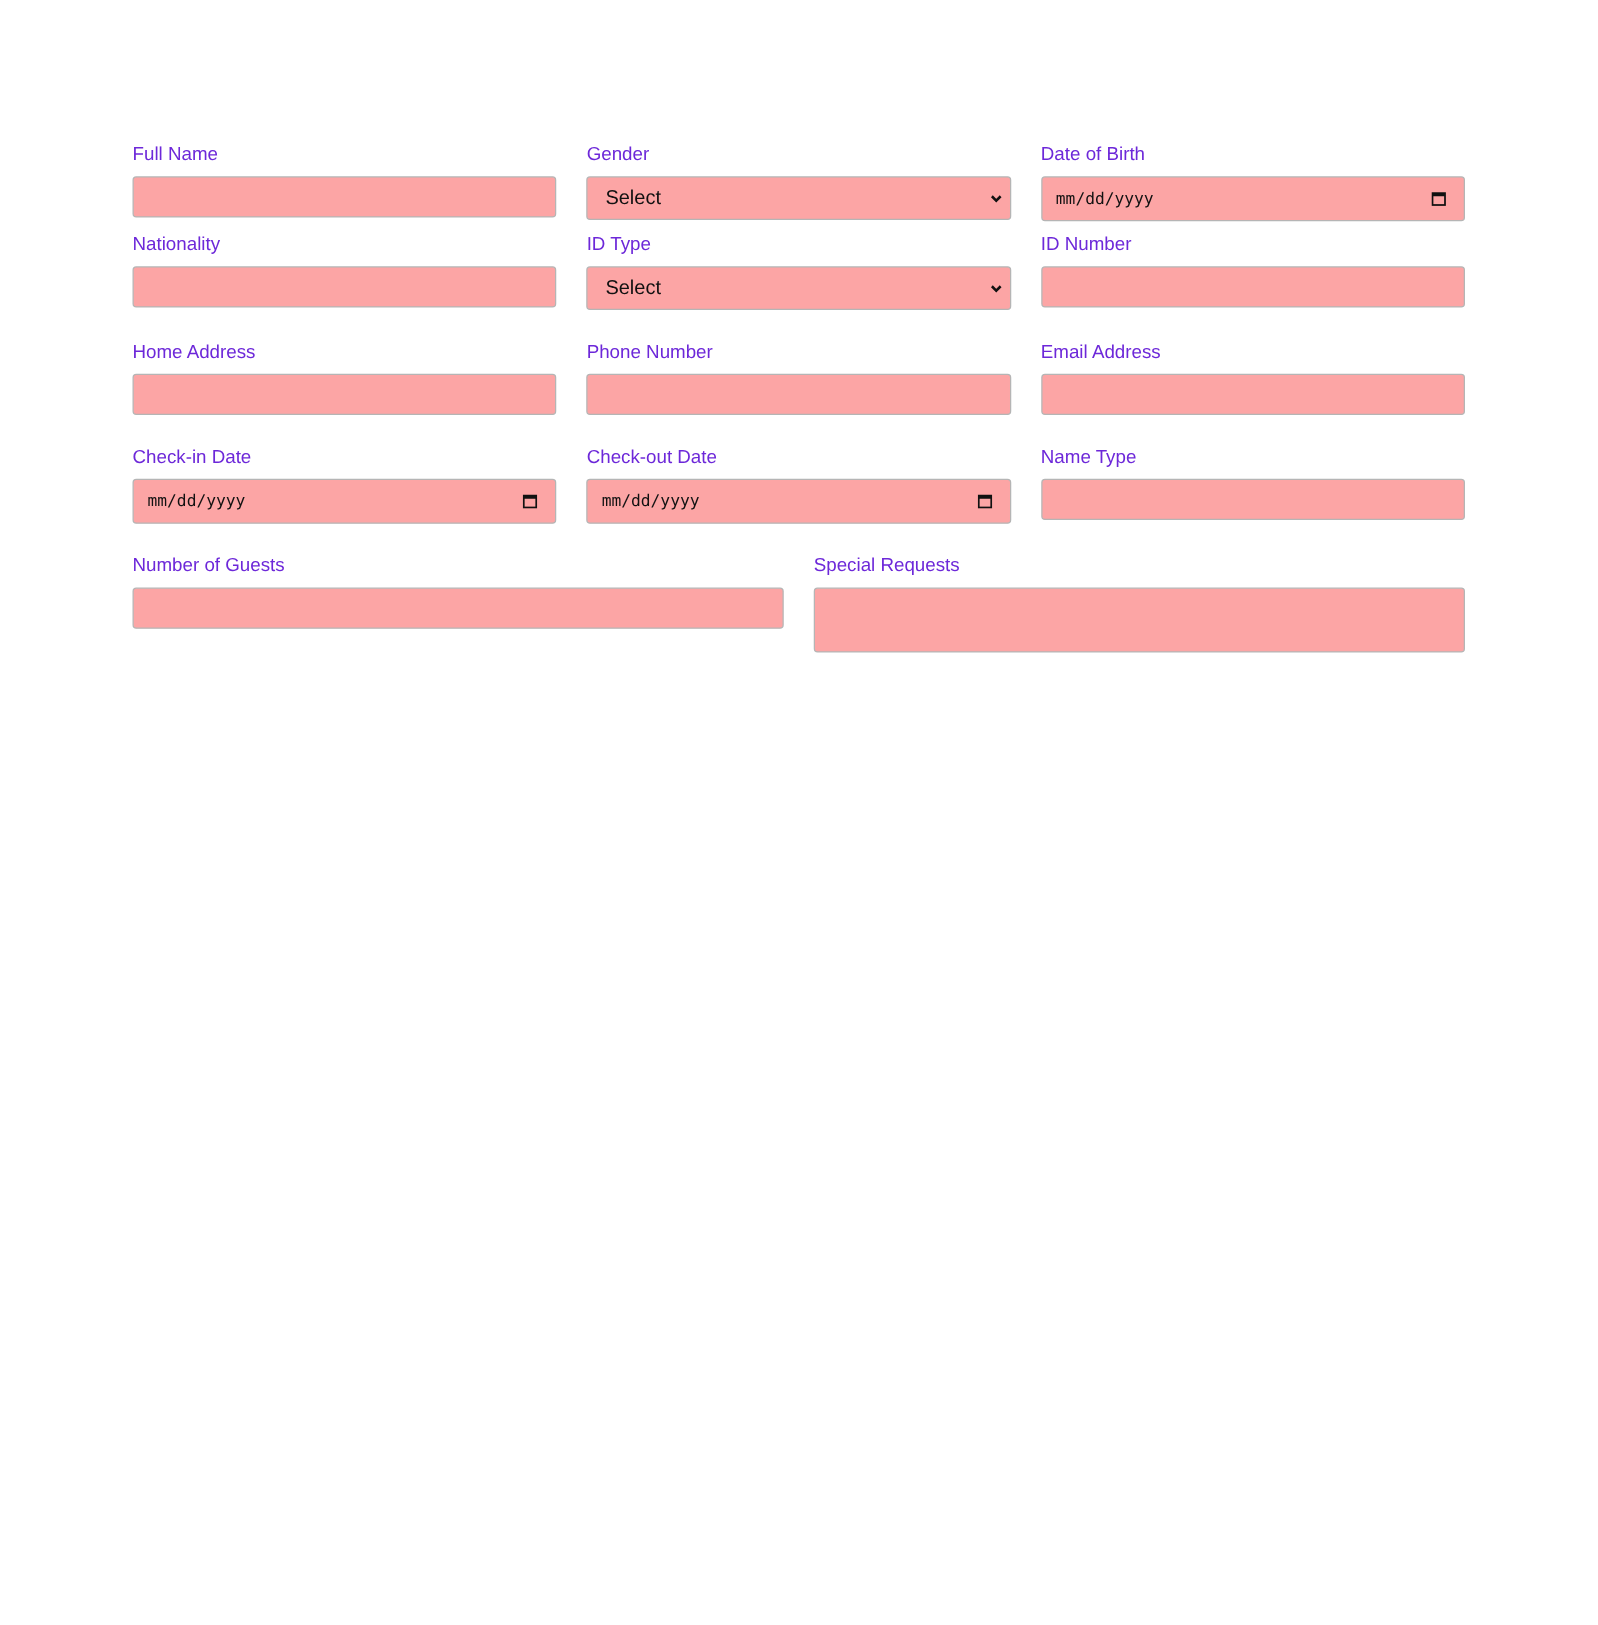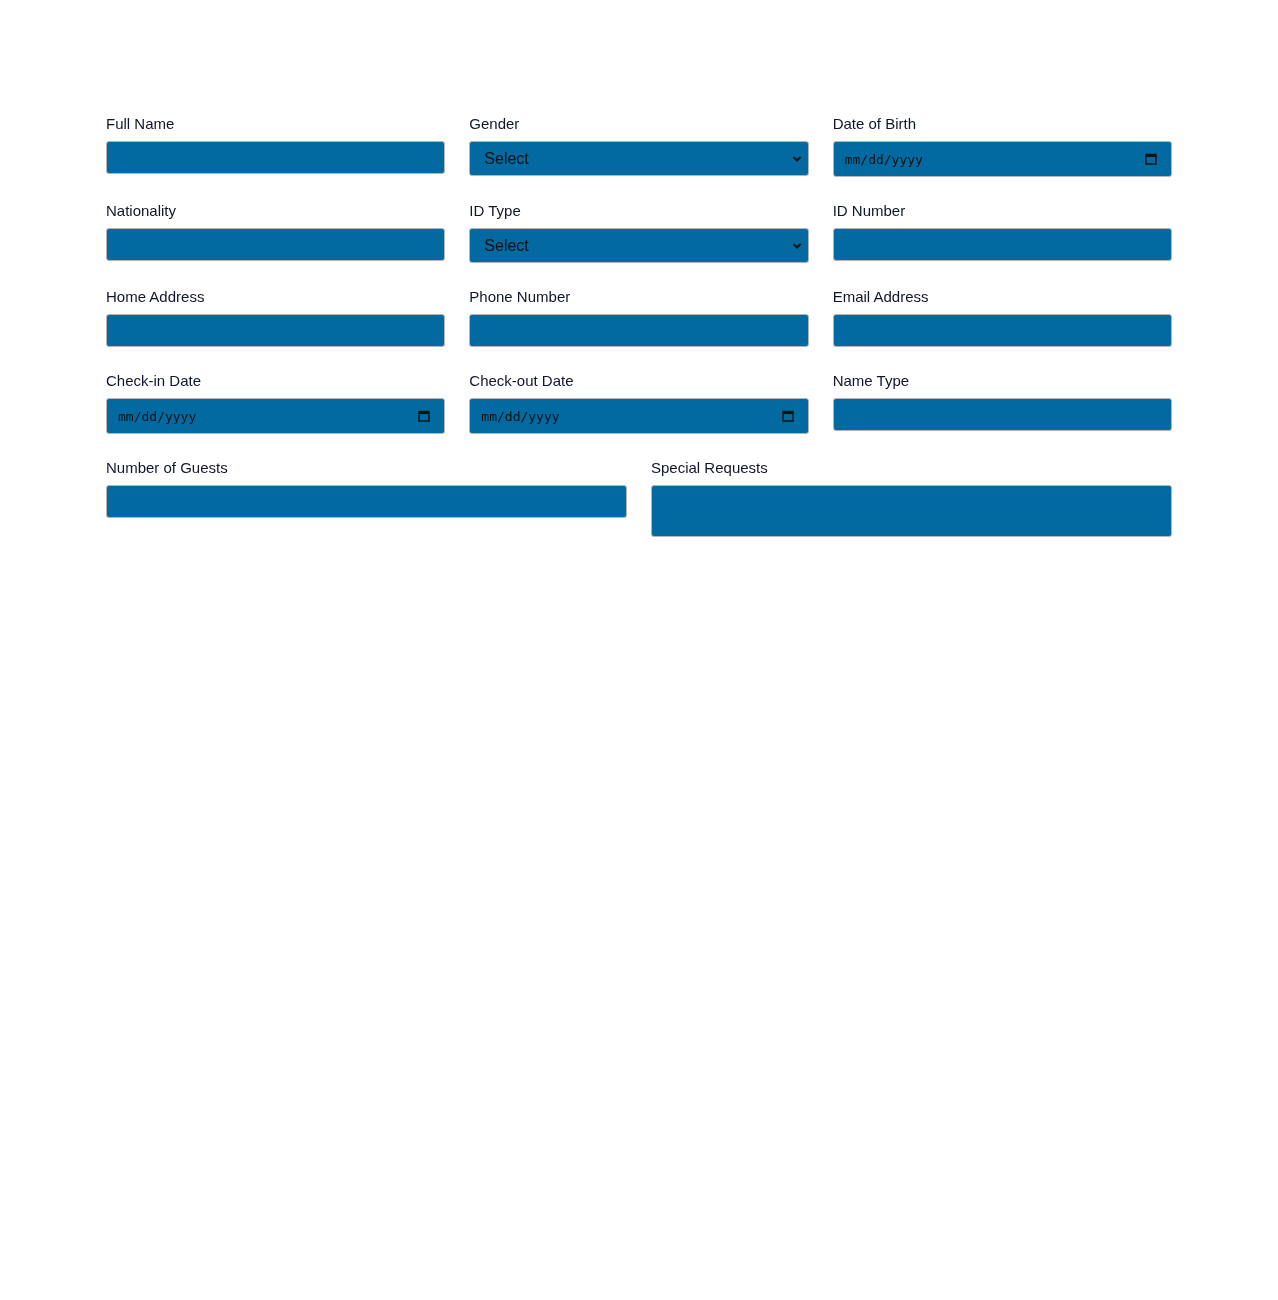--- a/index.html
+++ b/index.html
@@ -3,33 +3,33 @@
 <meta charset="utf-8">
 <style>
   html, body { margin: 0; padding: 0; background: #ffffff; }
   body { font-family: "Liberation Sans", sans-serif; color: #111; width: 1278px; height: 1300px; position: relative; }
   .container { position: absolute; left: 106px; top: 100px; width: 1066px; }
   h1 { margin: 0; font-size: 24px; font-weight: bold; letter-spacing: 1px; color: #111; height: 36px; line-height: 36px; }
   .row { display: grid; column-gap: 24px; }
   .row.three { grid-template-columns: 1fr 1fr 1fr; }
   .row.two { grid-template-columns: 1fr 1fr; }
   .field { display: flex; flex-direction: column; }
-  .field label { font-size: 15px; line-height: 18px; height: 18px; margin-bottom: 8px; color: #0f172a; }
+  .field label { font-size: 15px; line-height: 18px; height: 18px; margin-bottom: 8px; color: #6d28d9; }
   .input {
     box-sizing: border-box; width: 100%; height: 33px;
-    border: 1px solid #b5b5b5; border-radius: 3px; background: #0369a1;
+    border: 1px solid #b5b5b5; border-radius: 3px; background: #fca5a5;
     font-family: "Liberation Sans", sans-serif; font-size: 15px; padding: 0 10px;
   }
   .select { height: 35px; position: relative; display: flex; align-items: center; padding: 0 14px; font-size: 16px; color: #111; }
   .select .chev { position: absolute; right: 6px; top: 50%; transform: translateY(-50%); width: 10px; height: 10px; }
   .date { height: 36px; position: relative; display: flex; align-items: center; padding: 0 11px; font-family: "DejaVu Sans Mono", monospace; font-size: 13px; color: #111; text-align: right; }
   .date .cal { position: absolute; right: 14px; top: 50%; transform: translateY(-50%); width: 12px; height: 12px; }
   .textarea { height: 52px; }
   .r1 { margin-top: 15px; }
-  .r2 { margin-top: 25px; }
+  .r2 { margin-top: 10px; }
   .r3 { margin-top: 25px; }
   .r4 { margin-top: 25px; }
   .r5 { margin-top: 25px; }
 </style>
 </head>
 <body>
 
 <div class="container">
 
   <div class="row three r1">

